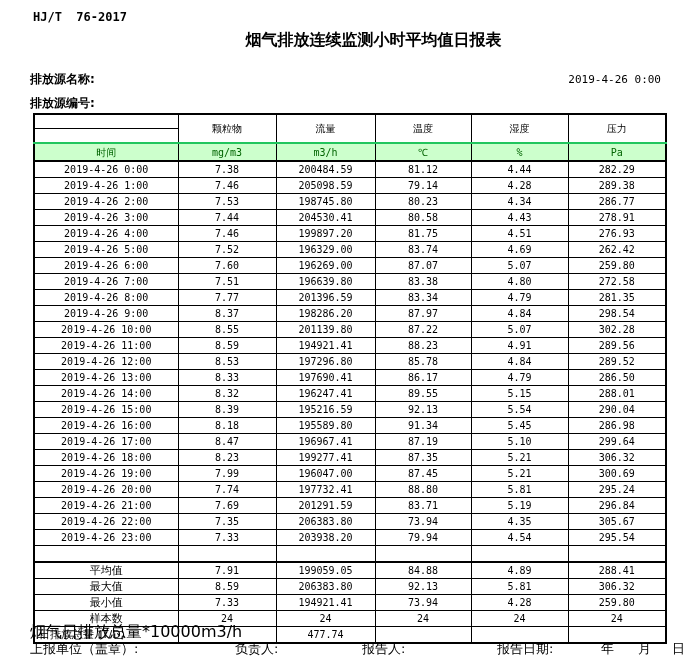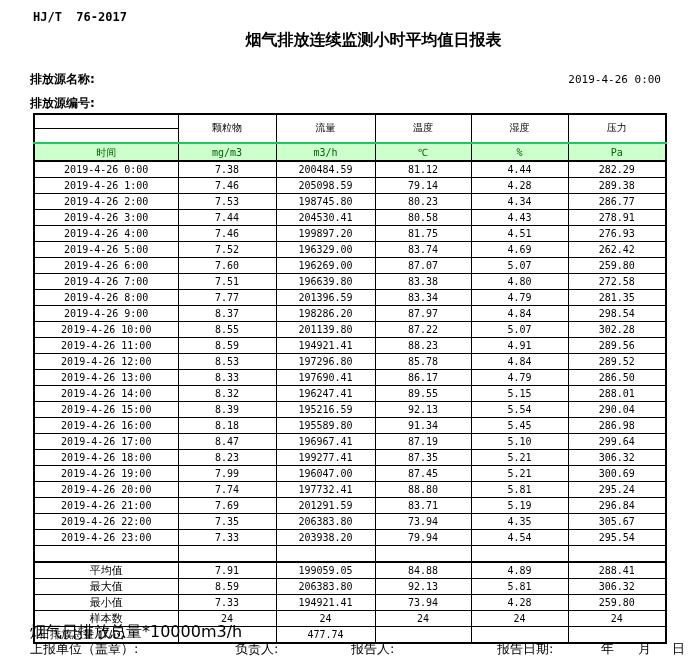--- a/index.html
+++ b/index.html
@@ -35,34 +35,34 @@
   col.c-flow { width:99px; }
   col.c-temp { width:96px; }
   col.c-hum  { width:97px; }
   col.c-pres { width:98px; }
   table.report td {
     border:1px solid #000; text-align:center; vertical-align:middle;
     padding:0; font-size:10px; height:15px; line-height:13px;
     overflow:hidden; white-space:nowrap;
   }
   tr.h-split td { height:13px; }
-  td.col-name { font-family:Liberation Mono, monospace; font-size:12px; }
+  td.col-name { font-family:Liberation Serif, serif; font-size:12px; }
   tr.units td {
     background:#ccffcc; color:#006400; height:16px;
     border-top:2px solid #22c55e; border-bottom:2px solid #000;
   }
   td.time-head { font-family:"DejaVu Sans", sans-serif; font-size:12px; }
   #summary-rows tr:first-child td { border-top:2px solid #000; }
   #summary-rows td.s-label { font-family:"DejaVu Sans", sans-serif; font-size:11px; }
   #summary-rows tr:last-child td.s-label { text-align:left; padding-left:4px; }
   .footnote { position:absolute; left:30px; top:622px; font-size:16px; }
   .sig { position:absolute; top:640px; font-size:13px; white-space:nowrap; }
   .sig-unit { left:30px; }
   .sig-resp { left:235px; }
-  .sig-reporter { left:351px; }
+  .sig-reporter { left:362px; }
   .sig-date { left:497px; }
   .sig-year { left:601px; }
   .sig-month { left:638px; }
   .sig-day { left:672px; }
 </style>
 </head>
 <body>
 
 <div class="page">
 

